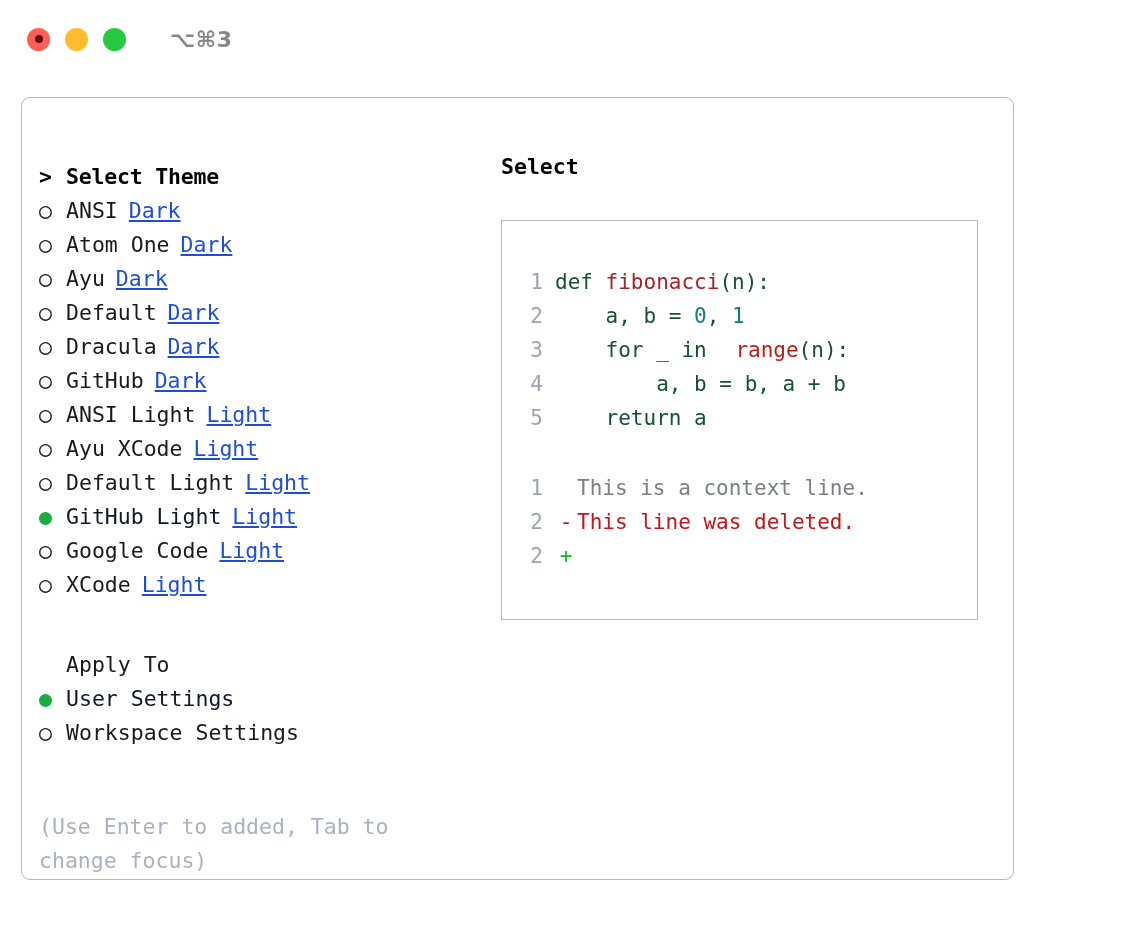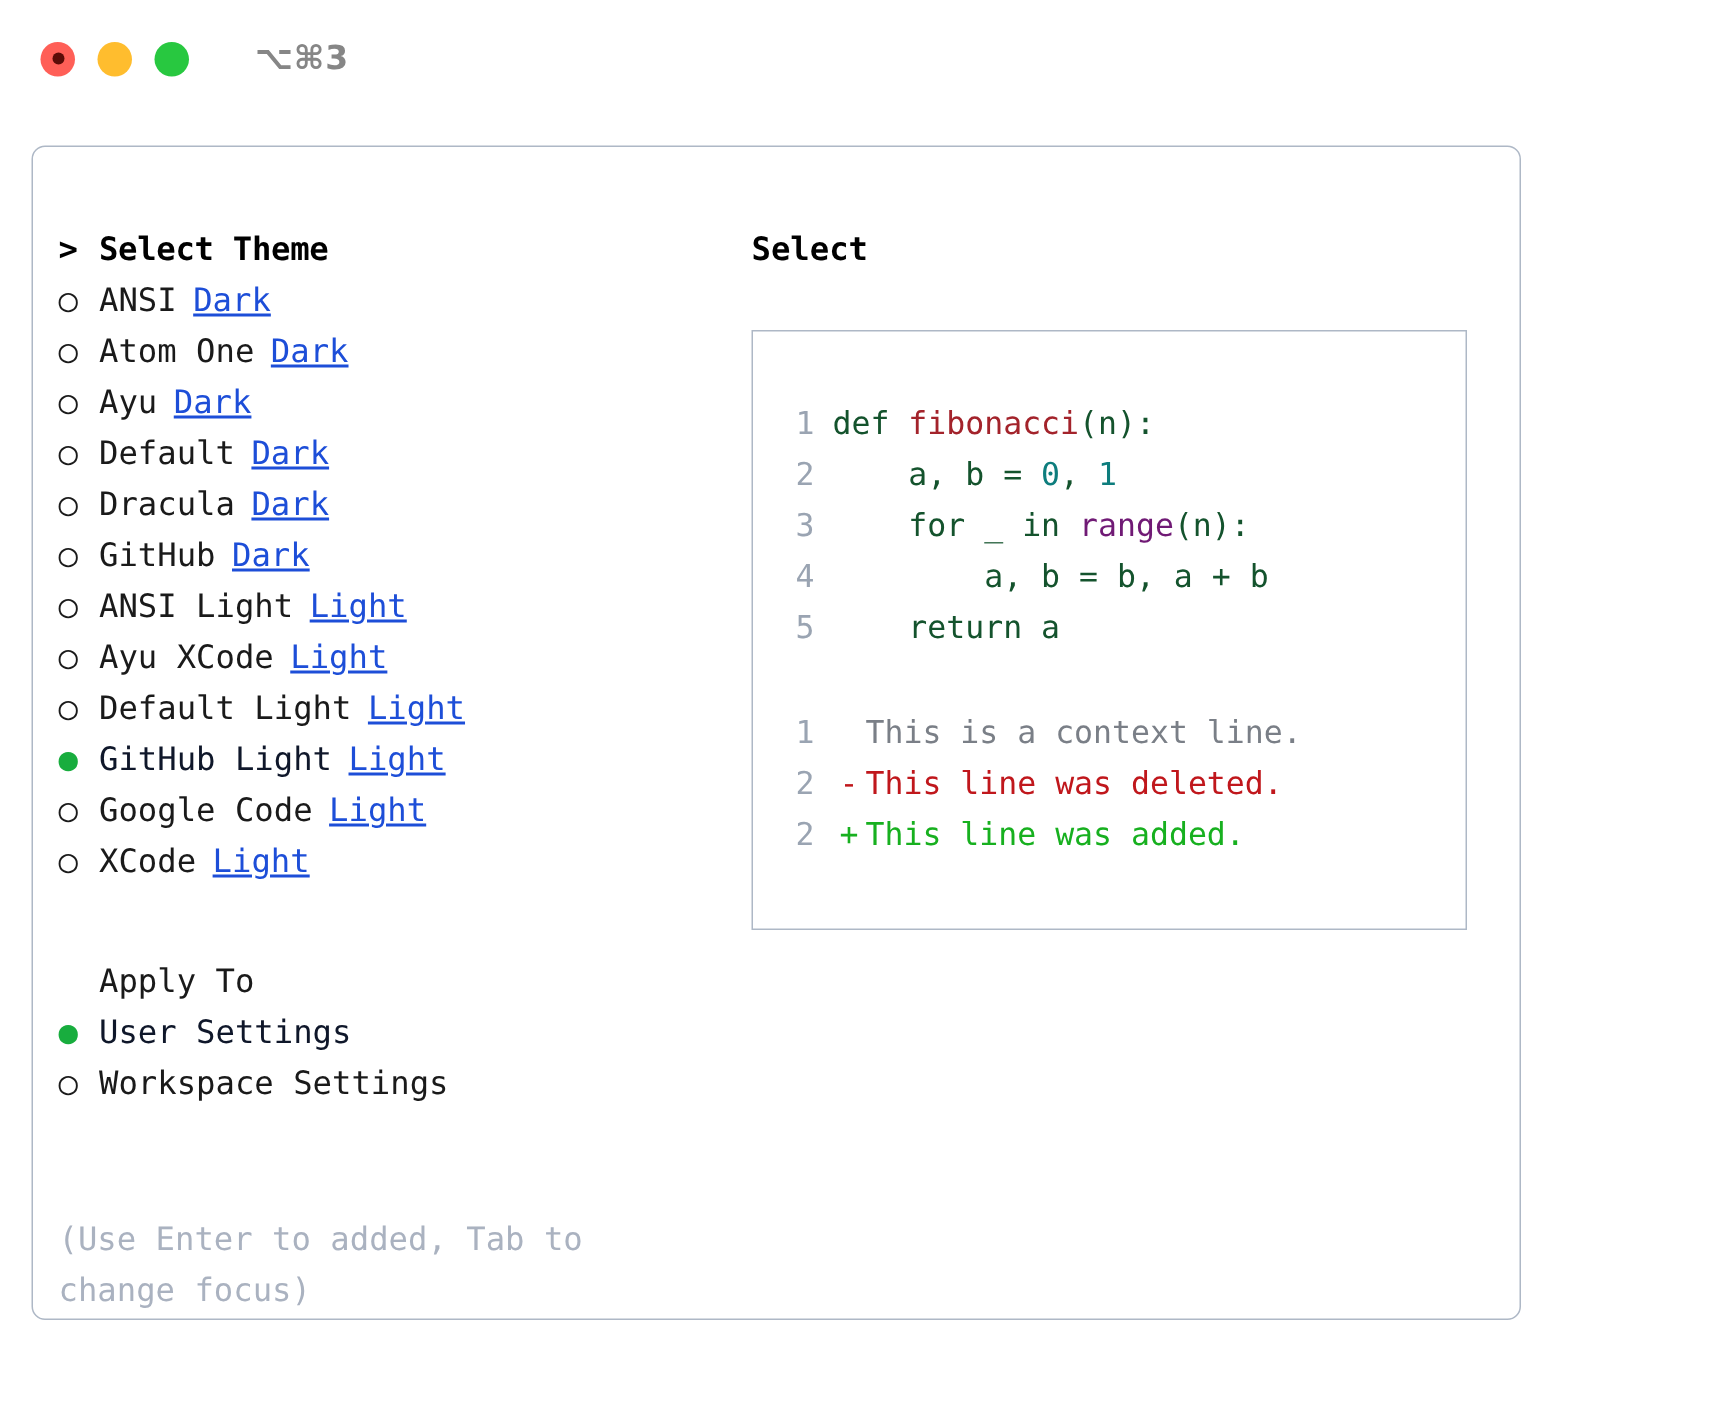--- a/index.html
+++ b/index.html
@@ -113,20 +113,21 @@
     color: #000000;
     letter-spacing: -0.2px;
   }
   .header-row .marker {
     font-weight: 700;
     color: #000000;
   }
 
   .label {
     color: #1a1a1a;
+    margin-top: 10px;
   }
   .label.selected {
     color: #0f172a;
   }
   .badge {
     color: #1d4ed8;
     margin-left: 11px;
     text-decoration: underline;
   }
 
@@ -176,21 +177,21 @@
   .lineno {
     flex: 0 0 24px;
     text-align: right;
     color: #9aa4b2;
     margin-right: 12px;
   }
   .code-text { color: #24292e; }
 
   .tok-fn     { color: #a3232b; margin-top: 29px; }
   .tok-num    { color: #0d7d7d; }
-  .tok-call   { color: #701a75; }
+  .tok-call   { color: #b91c1c; margin-left: 16px; }
   .tok-plain  { color: #14532d; }
 
   .diff-gap { height: 36px; }
   .diff-sign {
     flex: 0 0 22px;
     text-align: center;
   }
   .diff-context { color: #7a7f87; }
   .diff-del     { color: #c0171c; }
   .diff-add     { color: #17b01f; }
@@ -258,20 +259,20 @@
               <div class="code-line"><span class="lineno">1</span><span class="code-text"><span class="tok-plain">def </span><span class="tok-fn">fibonacci</span><span class="tok-plain">(n):</span></span></div>
               <div class="code-line"><span class="lineno">2</span><span class="code-text"><span class="tok-plain">    a, b = </span><span class="tok-num">0</span><span class="tok-plain">, </span><span class="tok-num">1</span></span></div>
               <div class="code-line"><span class="lineno">3</span><span class="code-text"><span class="tok-plain">    for _ in </span><span class="tok-call">range</span><span class="tok-plain">(n):</span></span></div>
               <div class="code-line"><span class="lineno">4</span><span class="code-text"><span class="tok-plain">        a, b = b, a + b</span></span></div>
               <div class="code-line"><span class="lineno">5</span><span class="code-text"><span class="tok-plain">    return a</span></span></div>
             </div>
           <div class="diff-gap"></div>
           <div id="diff-block">
               <div class="code-line"><span class="lineno">1</span><span class="diff-sign diff-context"> </span><span class="diff-context">This is a context line.</span></div>
               <div class="code-line"><span class="lineno">2</span><span class="diff-sign diff-del">-</span><span class="diff-del">This line was deleted.</span></div>
-              <div class="code-line"><span class="lineno">2</span><span class="diff-sign diff-add">+</span><span class="diff-add">This line was added.</span></div>
+              <div class="code-line"><span class="lineno">2</span><span class="diff-sign diff-add">+</span></div>
             </div>
         </div>
       </div>
 
     </div>
   </div>
 </div>
 
 </body></html>

